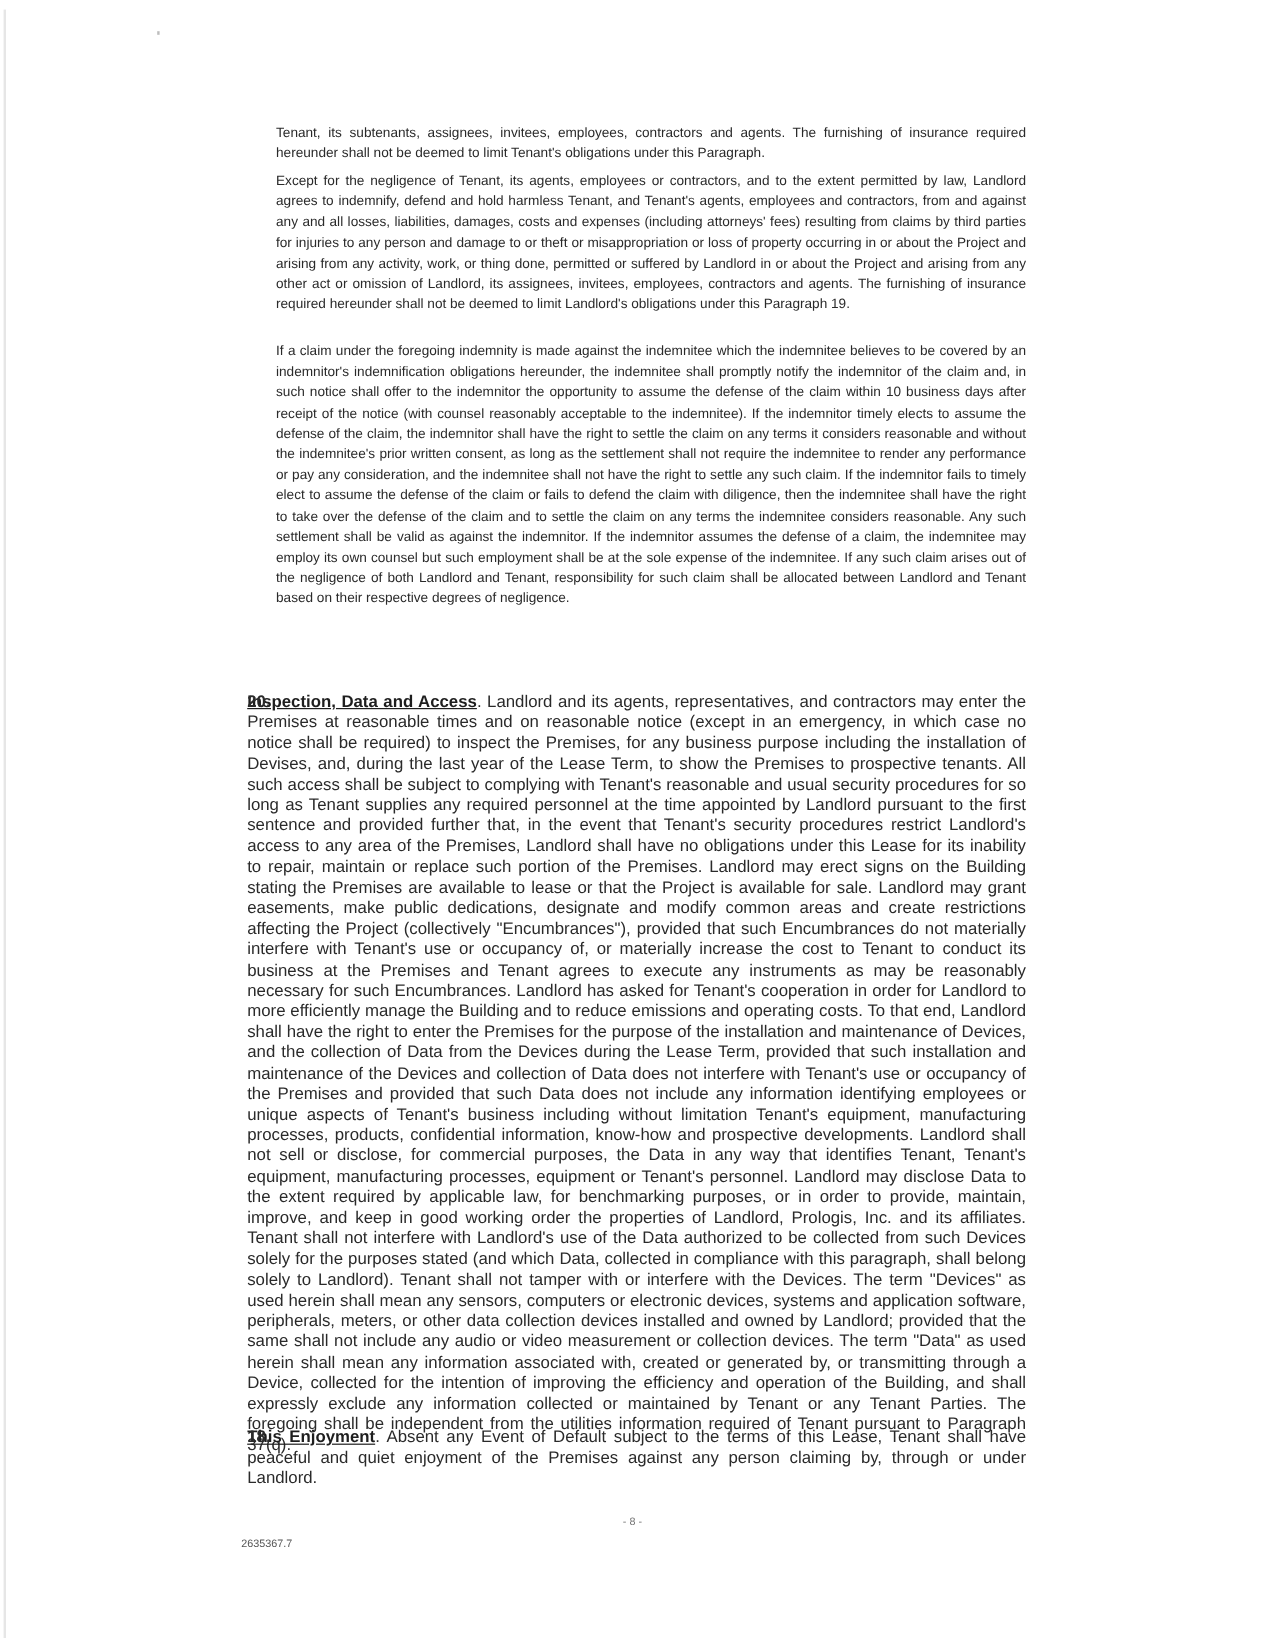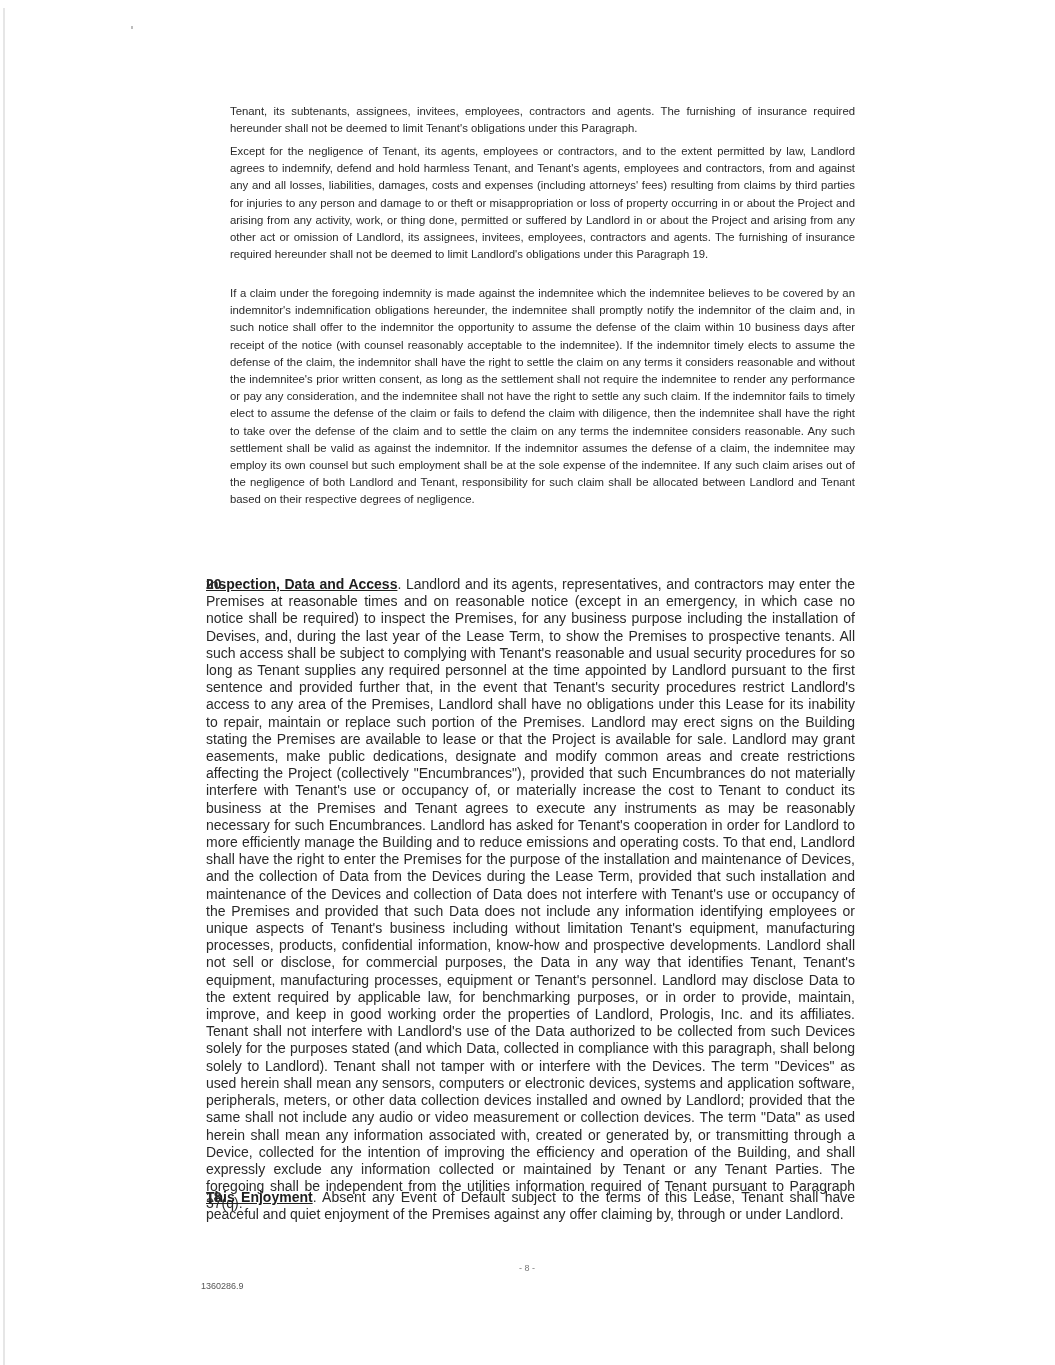--- a/index.html
+++ b/index.html
@@ -28,18 +28,18 @@
   <p class="para" style="top:143px;">Except for the negligence of Tenant, its agents, employees or contractors, and to the extent permitted by law, Landlord agrees to indemnify, defend and hold harmless Tenant, and Tenant's agents, employees and contractors, from and against any and all losses, liabilities, damages, costs and expenses (including attorneys' fees) resulting from claims by third parties for injuries to any person and damage to or theft or misappropriation or loss of property occurring in or about the Project and arising from any activity, work, or thing done, permitted or suffered by Landlord in or about the Project and arising from any other act or omission of Landlord, its assignees, invitees, employees, contractors and agents.  The furnishing of insurance required hereunder shall not be deemed to limit Landlord's obligations under this Paragraph 19.</p>
   <p class="para" style="top:285px;">If a claim under the foregoing indemnity is made against the indemnitee which the indemnitee believes to be covered by an indemnitor's indemnification obligations hereunder, the indemnitee shall promptly notify the indemnitor of the claim and, in such notice shall offer to the indemnitor the opportunity to assume the defense of the claim within 10 business days after receipt of the notice (with counsel reasonably acceptable to the indemnitee).  If the indemnitor timely elects to assume the defense of the claim, the indemnitor shall have the right to settle the claim on any terms it considers reasonable and without the indemnitee's prior written consent, as long as the settlement shall not require the indemnitee to render any performance or pay any consideration, and the indemnitee shall not have the right to settle any such claim.  If the indemnitor fails to timely elect to assume the defense of the claim or fails to defend the claim with diligence, then the indemnitee shall have the right to take over the defense of the claim and to settle the claim on any terms the indemnitee considers reasonable.  Any such settlement shall be valid as against the indemnitor.  If the indemnitor assumes the defense of a claim, the indemnitee may employ its own counsel but such employment shall be at the sole expense of the indemnitee.  If any such claim arises out of the negligence of both Landlord and Tenant, responsibility for such claim shall be allocated between Landlord and Tenant based on their respective degrees of negligence.</p>
 
   <div class="section" style="top:576px;">
     <span class="num">20.</span>
     <div class="body"><span class="heading">Inspection, Data and Access</span><span>.  Landlord and its agents, representatives, and contractors may enter the Premises at reasonable times and on reasonable notice (except in an emergency, in which case no notice shall be required) to inspect the Premises, for any business purpose including the installation of Devises, and, during the last year of the Lease Term, to show the Premises to prospective tenants.  All such access shall be subject to complying with Tenant's reasonable and usual security procedures for so long as Tenant supplies any required personnel at the time appointed by Landlord pursuant to the first sentence and provided further that, in the event that Tenant's security procedures restrict Landlord's access to any area of the Premises, Landlord shall have no obligations under this Lease for its inability to repair, maintain or replace such portion of the Premises.  Landlord may erect signs on the Building stating the Premises are available to lease or that the Project is available for sale. Landlord may grant easements, make public dedications, designate and modify common areas and create restrictions affecting the Project (collectively "Encumbrances"), provided that such Encumbrances do not materially interfere with Tenant's use or occupancy of, or materially increase the cost to Tenant to conduct its business at the Premises and Tenant agrees to execute any instruments as may be reasonably necessary for such Encumbrances.  Landlord has asked for Tenant's cooperation in order for Landlord to more efficiently manage the Building and to reduce emissions and operating costs.  To that end, Landlord shall have the right to enter the Premises for the purpose of the installation and maintenance of Devices, and the collection of Data from the Devices during the Lease Term, provided that such installation and maintenance of the Devices and collection of Data does not interfere with Tenant's use or occupancy of the Premises and provided that such Data does not include any information identifying employees or unique aspects of Tenant's business including without limitation Tenant's equipment, manufacturing processes, products, confidential information, know-how and prospective developments. Landlord shall not sell or disclose, for commercial purposes, the Data in any way that identifies Tenant, Tenant's equipment, manufacturing processes, equipment or Tenant's personnel. Landlord may disclose Data to the extent required by applicable law, for benchmarking purposes, or in order to provide, maintain, improve, and keep in good working order the properties of Landlord, Prologis, Inc. and its affiliates. Tenant shall not interfere with Landlord's use of the Data authorized to be collected from such Devices solely for the purposes stated (and which Data, collected in compliance with this paragraph, shall belong solely to Landlord).  Tenant shall not tamper with or interfere with the Devices.  The term "Devices" as used herein shall mean any sensors, computers or electronic devices, systems and application software, peripherals, meters, or other data collection devices installed and owned by Landlord; provided that the same shall not include any audio or video measurement or collection devices.  The term "Data" as used herein shall mean any information associated with, created or generated by, or transmitting through a Device, collected for the intention of improving the efficiency and operation of the Building, and shall expressly exclude any information collected or maintained by Tenant or any Tenant Parties.  The foregoing shall be independent from the utilities information required of Tenant pursuant to Paragraph 37(q).</span></div>
   </div>
 
   <div class="section" style="top:1189px;">
     <span class="num">18.</span>
-    <div class="body"><span class="heading">This Enjoyment</span><span>.  Absent any Event of Default subject to the terms of this Lease, Tenant shall have peaceful and quiet enjoyment of the Premises against any offer claiming by, through or under Landlord.</span></div>
+    <div class="body"><span class="heading">This Enjoyment</span><span>.  Absent any Event of Default subject to the terms of this Lease, Tenant shall have peaceful and quiet enjoyment of the Premises against any person claiming by, through or under Landlord.</span></div>
   </div>
 
   <div class="page-number">- 8 -</div>
-  <div class="doc-id">1360286.9</div>
+  <div class="doc-id">2635367.7</div>
 </div>
 
 </body></html>

